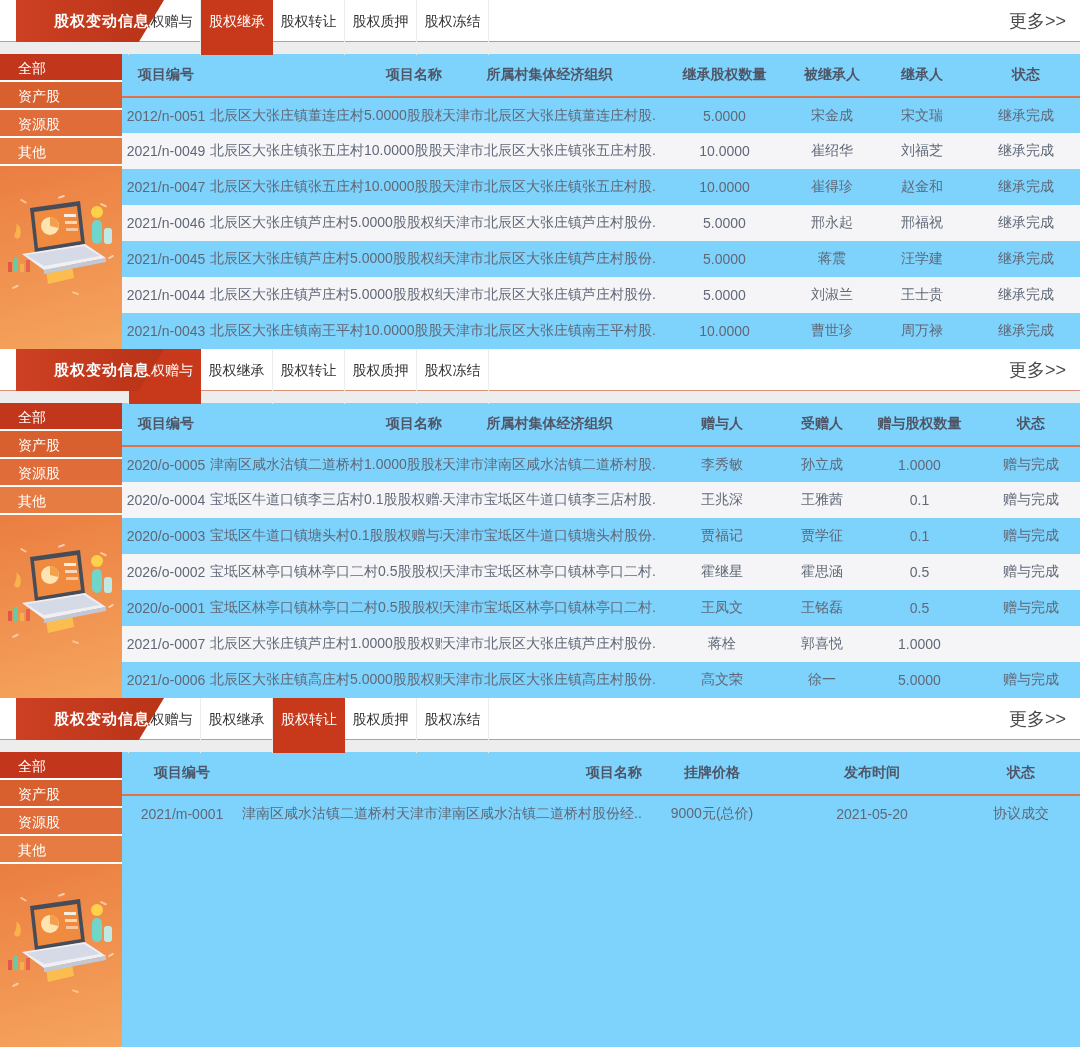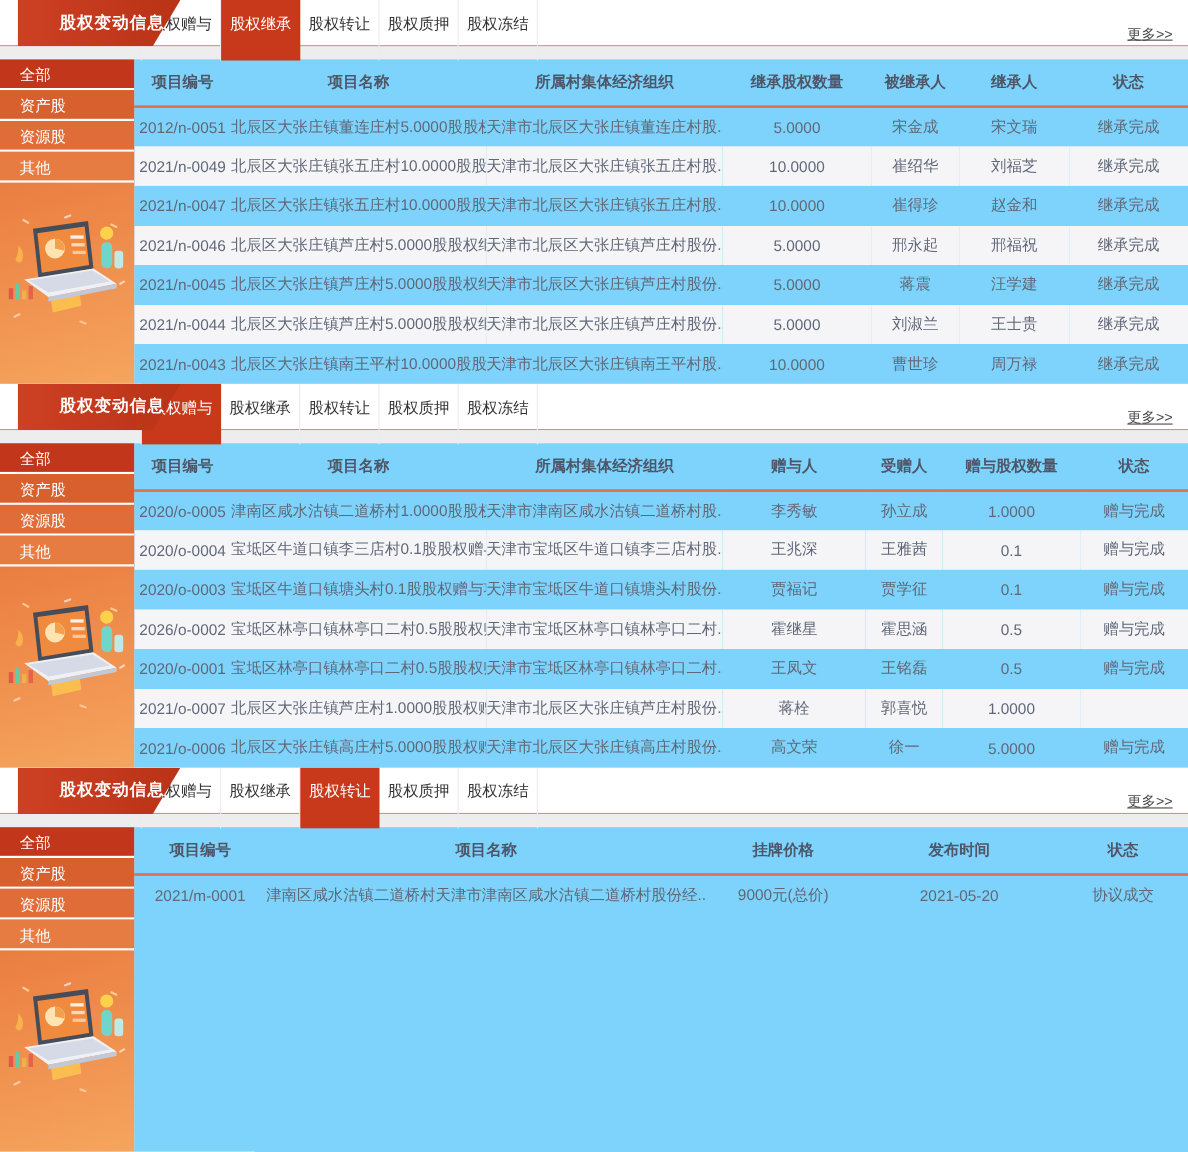--- a/index.html
+++ b/index.html
@@ -23,22 +23,22 @@
     line-height:42px; padding-left:38px; letter-spacing:1px;
   }
   .tabs { display:flex; margin-left:128px; height:55px; border-left:1px solid #ececec; }
   .tab {
     width:72px; text-align:center; line-height:42px; font-size:14px;
     color:#333; border-right:1px solid #ececec; cursor:pointer;
     white-space:nowrap;
   }
   .tab.active { background:#c8391b; color:#fff; border-right:none; }
   .more {
-    position:absolute; right:14px; top:10px; line-height:42px;
-    font-size:13px; color:#4a4a4a; cursor:pointer;text-decoration:underline;
+    position:absolute; right:14px; top:0; line-height:42px;
+    font-size:18px; color:#4a4a4a; cursor:pointer;
   }
 
   .gap { height:12px; background:#ededed; }
 
   
   .content { display:flex; height:295px; }
   .sidebar {
     width:122px; height:295px; flex:0 0 122px; position:relative;
     background:linear-gradient(165deg,#e46a36 0%,#ee8a49 55%,#f5a55f 100%);
     overflow:hidden;
@@ -55,21 +55,21 @@
 
   .main { flex:1; background:#7dd3fc; overflow:hidden; }
 
   
   table { width:958px; border-collapse:collapse; table-layout:fixed; }
   thead th {
     height:43px; font-size:14px; font-weight:bold; color:#4e5668;
     border-bottom:2px solid #e0714a; text-align:center; white-space:nowrap;
     overflow:hidden;
   }
-  thead th:nth-child(2) { text-align:center; }
+  thead th:nth-child(2) { text-align:right; }
   tbody td {
     height:36px; font-size:14px; color:#606878; text-align:center;
     white-space:nowrap; overflow:hidden;
   }
   tbody tr:nth-child(even) { background:#f5f5f7; }
   tbody td:nth-child(2) { text-align:left; }
   .cols7 tbody td:nth-child(3) { text-align:left; }
 
   
   .t0 col:nth-child(1){width:88px}  .t0 col:nth-child(2){width:232px}

